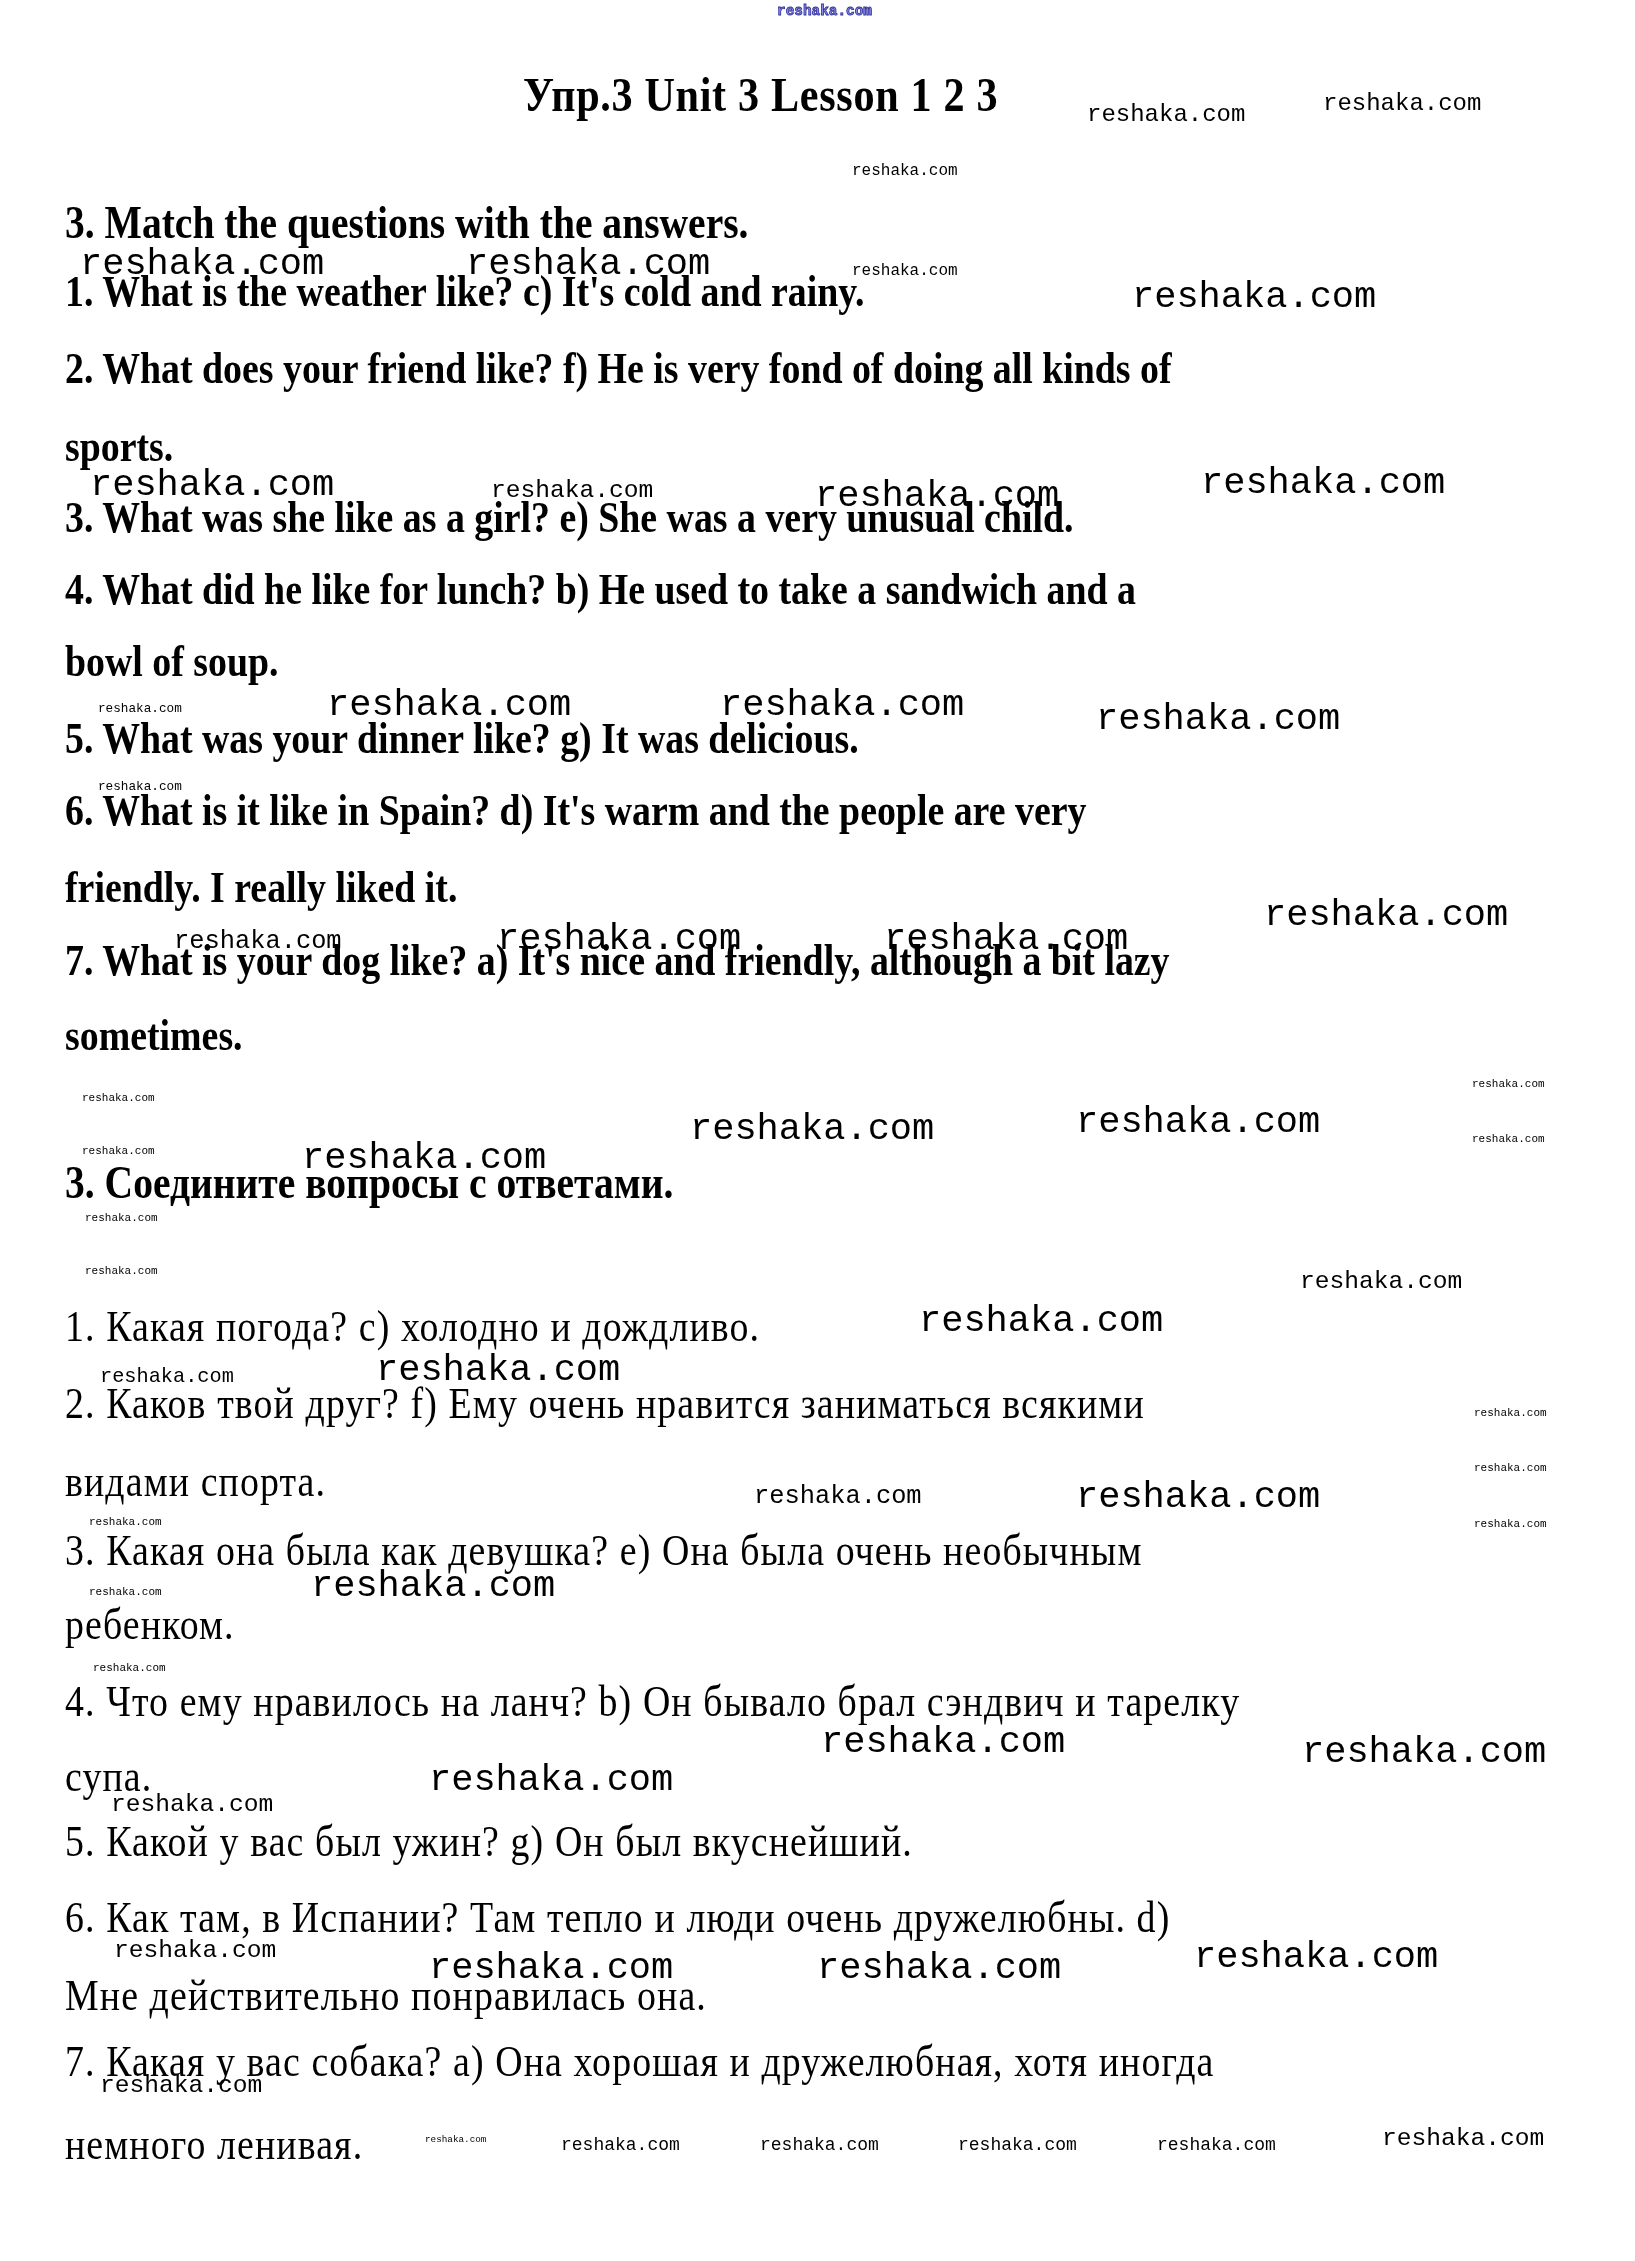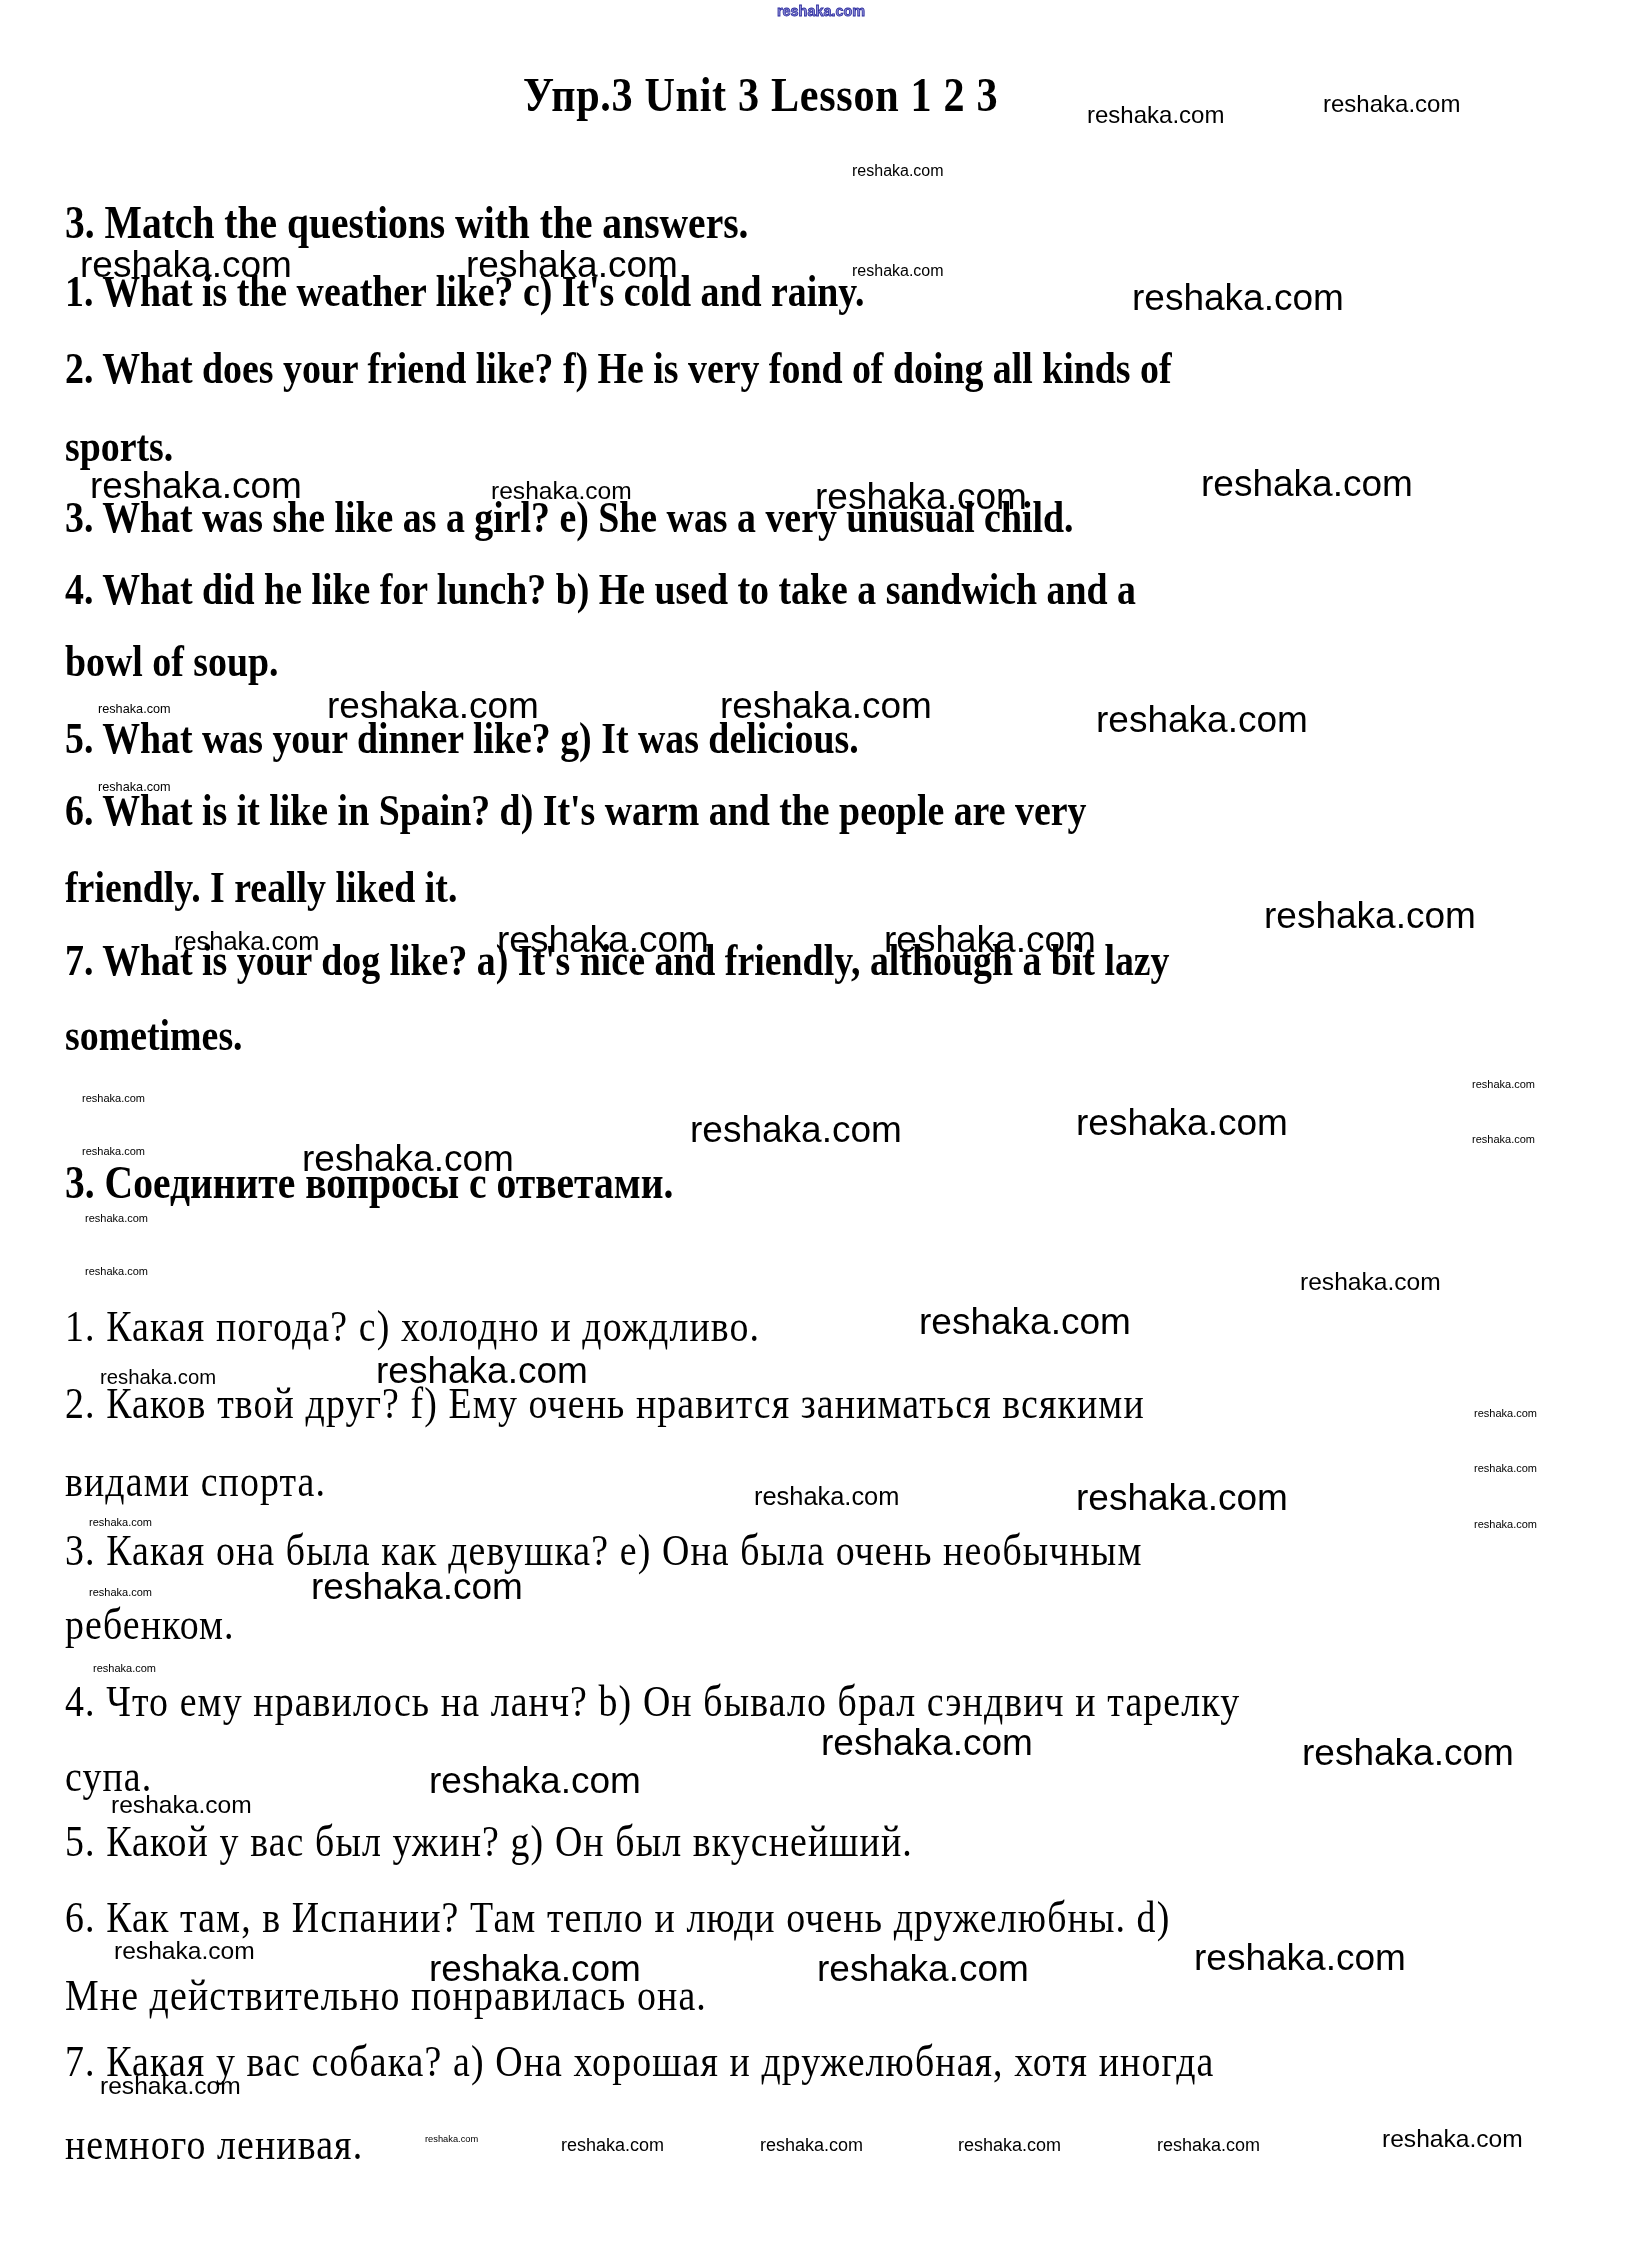--- a/index.html
+++ b/index.html
@@ -27,21 +27,21 @@
   .ru { letter-spacing: 1.3px; }
   .heading { font-weight: bold; font-size: 46px; }
   .title {
     left: 523px;
     font-weight: bold;
     font-size: 49px;
     letter-spacing: 0.8px;
   }
   .wm {
     position: absolute;
-    font-family: Liberation Sans, sans-serif;
+    font-family: Liberation Mono, monospace;
     line-height: 1;
     white-space: nowrap;
     color: #000;
   }
   .wm-blue {
     color: #8d8dd6;
     -webkit-text-stroke: 0.8px #2b2b9e;
     font-weight: bold;
   }
 </style>

